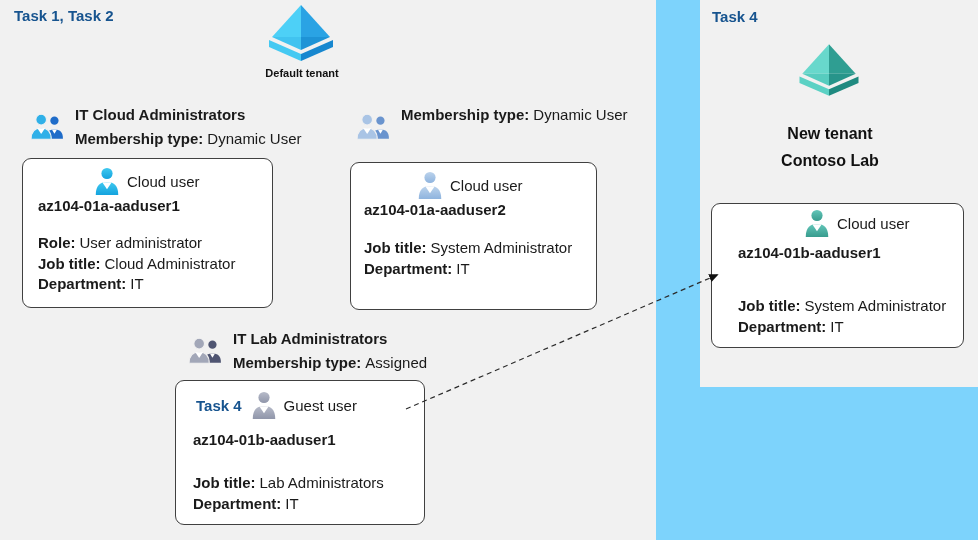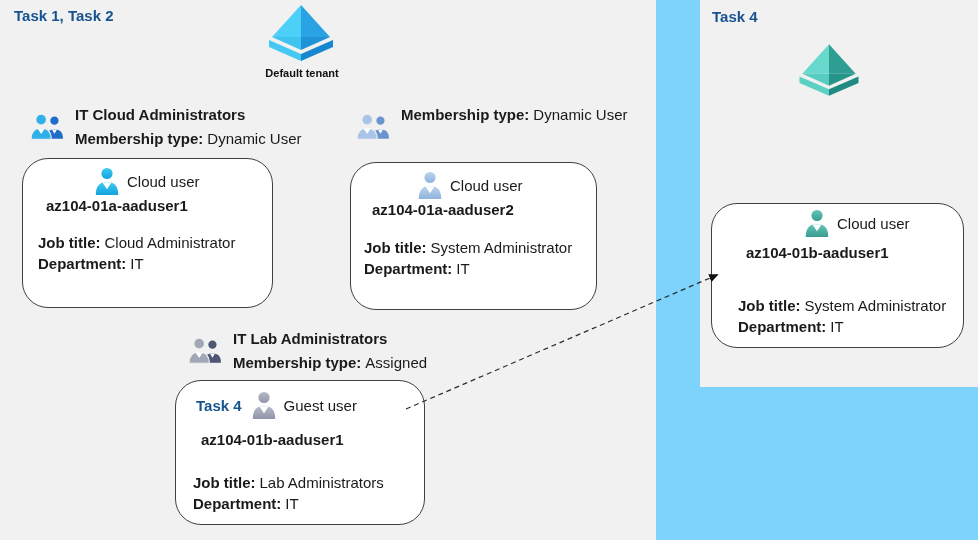--- a/index.html
+++ b/index.html
@@ -10,25 +10,25 @@
   .right-panel{left:700px;top:0;width:278px;height:387px;}
   .abs{position:absolute;}
   .task-label{position:absolute;font-weight:bold;font-size:15px;color:#17548f;white-space:nowrap;}
   .tenant-name{position:absolute;font-weight:bold;font-size:11px;color:#111;text-align:center;white-space:nowrap;}
   .tenant-name-2line{position:absolute;font-weight:bold;font-size:16px;color:#111;text-align:center;line-height:27px;white-space:nowrap;}
   .group{position:absolute;display:flex;align-items:flex-start;}
   .group-icon{flex:0 0 auto;margin-top:9px;margin-right:11px;}
   .group-title{font-weight:bold;font-size:15px;line-height:24px;white-space:nowrap;}
   .membership{font-size:15px;line-height:24px;white-space:nowrap;}
   .bold-label{font-weight:bold;margin-right:4px;}
-  .card{position:absolute;background:#ffffff;border:1.4px solid #404040;border-radius:26px;}
+  .card{position:absolute;background:#ffffff;border:1.4px solid #404040;border-radius:9px;}
   .card-header{position:absolute;display:flex;align-items:center;font-size:15px;white-space:nowrap;}
   .card-header .person-icon{margin-right:7px;}
   .card-header .inline-task{margin-right:9px;}
-  .user-name{position:absolute;font-weight:bold;font-size:15px;white-space:nowrap;margin-left:8px;}
+  .user-name{position:absolute;font-weight:bold;font-size:15px;white-space:nowrap;}
   .attrs{position:absolute;font-size:15px;line-height:20.5px;white-space:nowrap;}
   .arrow-layer{position:absolute;left:0;top:0;pointer-events:none;}
   svg{display:block;}
 </style>
 </head>
 <body>
 
 <svg width="0" height="0" style="position:absolute">
   <defs>
     <linearGradient id="pg-cyan" x1="0" y1="0" x2="0" y2="1">
@@ -131,20 +131,21 @@
         <svg width="26" height="30" viewBox="0 0 24 28">
           <circle cx="12" cy="7" r="5.2" fill="url(#pg-cyan)"></circle>
           <path d="M1.5,27 C1.5,17.8 6,15 12,15 C18,15 22.5,17.8 22.5,27 Z" fill="url(#pg-cyan)"></path>
           <polygon points="7.6,15.2 16.4,15.2 12,21.6" fill="#fff"></polygon>
         </svg>
       </span>
       <span>Cloud user</span>
     </div>
     <div class="user-name" style="left:15px;top:38px">az104-01a-aaduser1</div>
     <div class="attrs" style="left:15px;top:74px">
+      <div><span class="bold-label">Role:</span><span>User administrator</span></div>
       <div><span class="bold-label">Job title:</span><span>Cloud Administrator</span></div>
       <div><span class="bold-label">Department:</span><span>IT</span></div>
     </div>
   </div>
 
   <div class="card" style="left:350px;top:162px;width:245px;height:146px">
     <div class="card-header" style="left:66px;top:7px">
       <span class="person-icon">
         <svg width="26" height="30" viewBox="0 0 24 28">
           <circle cx="12" cy="7" r="5.2" fill="url(#pg-steel)"></circle>
@@ -187,20 +188,22 @@
       <polygon points="38,1 9,33 38,33" fill="#68D8CC"></polygon>
       <polygon points="38,1 67,33 38,33" fill="#2F9E92"></polygon>
       <polygon points="9,33 38,33 38,46" fill="#57CCBF"></polygon>
       <polygon points="67,33 38,33 38,46" fill="#27948A"></polygon>
       <polygon points="6,36 38,50 38,57 6,43" fill="#5BD1C4"></polygon>
       <polygon points="70,36 38,50 38,57 70,43" fill="#1F8A80"></polygon>
     </svg>
   </span>
 
   <div class="tenant-name-2line" style="left:700px;top:120px;width:260px">
+    <div>New tenant</div>
+    <div>Contoso Lab</div>
   </div>
 
   <div class="card" style="left:711px;top:203px;width:251px;height:143px">
     <div class="card-header" style="left:92px;top:4px">
       <span class="person-icon">
         <svg width="26" height="30" viewBox="0 0 24 28">
           <circle cx="12" cy="7" r="5.2" fill="url(#pg-teal)"></circle>
           <path d="M1.5,27 C1.5,17.8 6,15 12,15 C18,15 22.5,17.8 22.5,27 Z" fill="url(#pg-teal)"></path>
           <polygon points="7.6,15.2 16.4,15.2 12,21.6" fill="#fff"></polygon>
         </svg>

